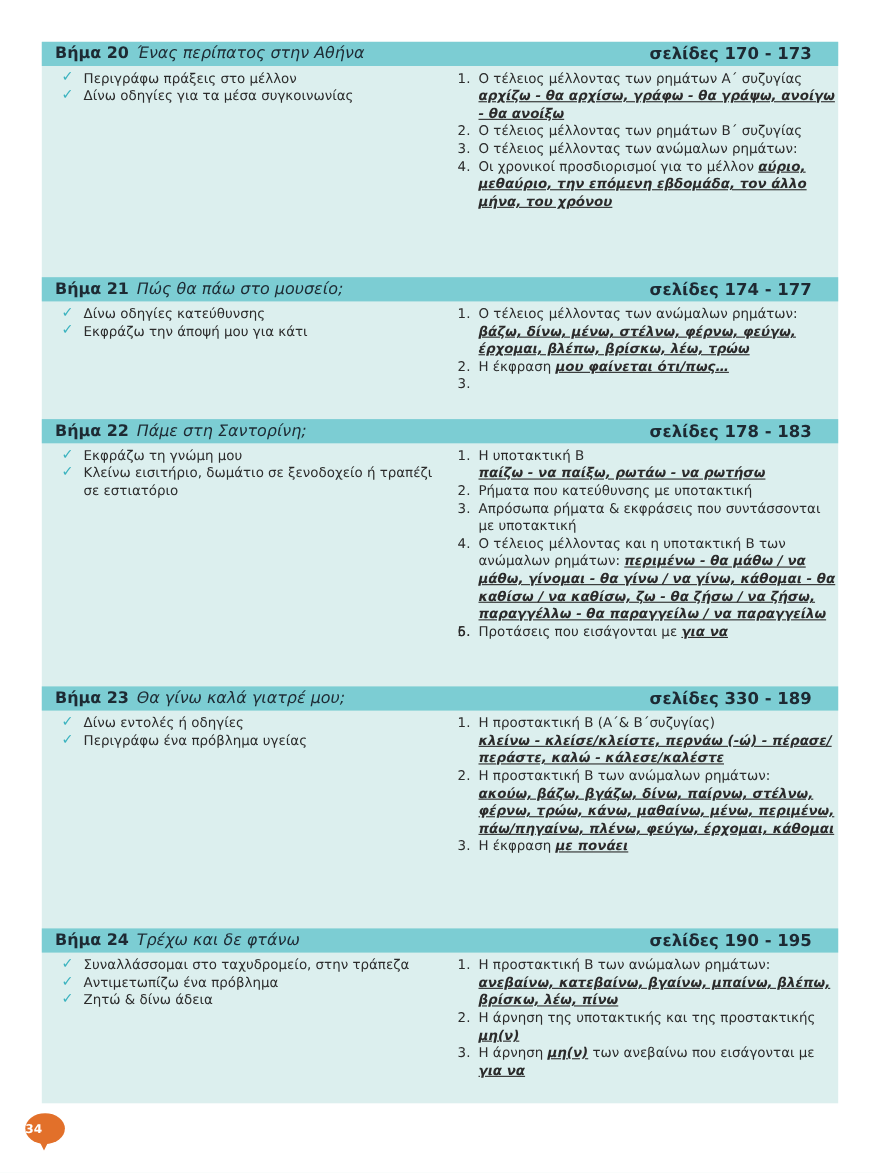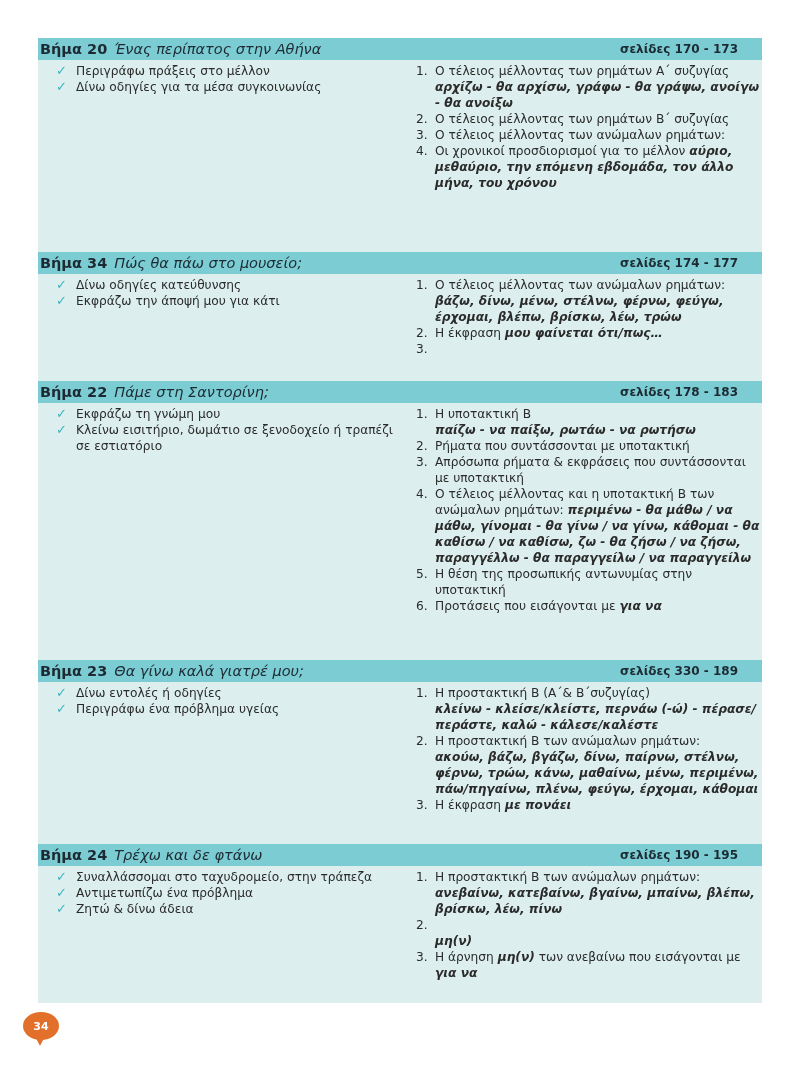--- a/index.html
+++ b/index.html
@@ -2,38 +2,38 @@
 <html><head>
 <meta charset="utf-8">
 <style>
   html, body { margin:0; padding:0; background:#ffffff; }
   body { width:800px; height:1066px; position:relative; overflow:hidden;
          font-family:"DejaVu Sans", "Liberation Sans", sans-serif; color:#2b2b2b; }
   .panel { position:absolute; left:38px; top:38px; width:724px; height:965px;
            background:#dcefee; }
   .section { position:absolute; left:0; width:724px; }
   .hdr { height:22px; background:#7ccdd3; display:flex; align-items:center;
-         justify-content:space-between; padding:0 24px 0 2px; box-sizing:border-box; }
+         justify-content:space-between; padding:0 24px 0 12px; box-sizing:border-box; }
   .hdr-left { font-size:14.5px; color:#1d2a33; white-space:nowrap; }
   .hdr-num { font-weight:bold; }
   .hdr-title { font-style:italic; margin-left:7px; }
-  .hdr-pages { font-size:12px; font-weight:bold; color:#1d2a33; }
+  .hdr-pages { font-size:15px; font-weight:bold; color:#1d2a33; }
   .body { position:relative; }
   .goals { position:absolute; left:18px; top:3px; width:340px; list-style:none;
            margin:0; padding:0; font-size:12.2px; line-height:16px; }
   .goals li { position:relative; padding-left:20px; }
   .check { position:absolute; left:0; top:0; color:#3bb3bf; font-size:13px; }
   .grammar { position:absolute; left:378px; top:3px; width:345px; margin:0; padding:0;
              list-style:none; font-size:12.2px; line-height:16px; }
   .grammar li { position:relative; padding-left:19px; }
   .gnum { position:absolute; left:0; top:0; }
-  .em { font-weight:bold; font-style:italic; }
+  .em { font-weight:bold; font-style:italic;text-decoration:underline; }
   .pagebubble { position:absolute; left:23px; top:1012px; width:36px; height:28px;
                 background:#e2702a; border-radius:50%; color:#fff; font-size:11px;
-                font-weight:bold; display:flex; align-items:center; justify-content:center; }
+                font-weight:bold; display:flex; align-items:center; justify-content:flex-start; }
   .pagebubble::after { content:""; position:absolute; left:13px; bottom:-6px; width:0; height:0;
                 border-left:4px solid transparent; border-right:4px solid transparent;
                 border-top:8px solid #e2702a; }
 </style>
 </head>
 <body>
 
 <div class="panel">
   <div class="section" style="top:0px">
     <div class="hdr">
@@ -49,21 +49,21 @@
           <li><span class="gnum">1.</span><span>Ο τέλειος μέλλοντας των ρημάτων Α΄ συζυγίας </span><br><span class="em">αρχίζω - θα αρχίσω, γράφω - θα γράψω, ανοίγω - θα ανοίξω</span></li>
           <li><span class="gnum">2.</span><span>Ο τέλειος μέλλοντας των ρημάτων Β΄ συζυγίας</span></li>
           <li><span class="gnum">3.</span><span>Ο τέλειος μέλλοντας των ανώμαλων ρημάτων: </span><br></li>
           <li><span class="gnum">4.</span><span>Οι χρονικοί προσδιορισμοί για το μέλλον </span><span class="em">αύριο, μεθαύριο, την επόμενη εβδομάδα, τον άλλο μήνα, του χρόνου</span></li>
         </ol>
       </div>
   </div>
 
   <div class="section" style="top:214px">
     <div class="hdr">
-      <div class="hdr-left"><span class="hdr-num">Βήμα 34</span><span class="hdr-title">Πώς θα πάω στο μουσείο;</span></div>
+      <div class="hdr-left"><span class="hdr-num">Βήμα 21</span><span class="hdr-title">Πώς θα πάω στο μουσείο;</span></div>
       <span class="hdr-pages">σελίδες 174 - 177</span>
     </div>
     <div class="body">
         <ul class="goals">
           <li><span class="check">✓</span><span>Δίνω οδηγίες κατεύθυνσης</span></li>
           <li><span class="check">✓</span><span>Εκφράζω την άποψή μου για κάτι</span></li>
         </ul>
         <ol class="grammar">
           <li><span class="gnum">1.</span><span>Ο τέλειος μέλλοντας των ανώμαλων ρημάτων: </span><br><span class="em">βάζω, δίνω, μένω, στέλνω, φέρνω, φεύγω, έρχομαι, βλέπω, βρίσκω, λέω, τρώω</span></li>
           <li><span class="gnum">2.</span><span>Η έκφραση </span><span class="em">μου φαίνεται ότι/πως…</span></li>
@@ -77,30 +77,30 @@
       <div class="hdr-left"><span class="hdr-num">Βήμα 22</span><span class="hdr-title">Πάμε στη Σαντορίνη;</span></div>
       <span class="hdr-pages">σελίδες 178 - 183</span>
     </div>
     <div class="body">
         <ul class="goals">
           <li><span class="check">✓</span><span>Εκφράζω τη γνώμη μου</span></li>
           <li><span class="check">✓</span><span>Κλείνω εισιτήριο, δωμάτιο σε ξενοδοχείο ή τραπέζι σε εστιατόριο</span></li>
         </ul>
         <ol class="grammar">
           <li><span class="gnum">1.</span><span>Η υποτακτική Β </span><br><span class="em">παίζω - να παίξω, ρωτάω - να ρωτήσω</span></li>
-          <li><span class="gnum">2.</span><span>Ρήματα που συντάσσονται με υποτακτική</span></li>
+          <li><span class="gnum">2.</span><span>Ρήματα που κατεύθυνσης με υποτακτική</span></li>
           <li><span class="gnum">3.</span><span>Απρόσωπα ρήματα &amp; εκφράσεις που συντάσσονται με υποτακτική</span></li>
           <li><span class="gnum">4.</span><span>Ο τέλειος μέλλοντας και η υποτακτική Β των ανώμαλων ρημάτων: </span><span class="em">περιμένω - θα μάθω / να μάθω, γίνομαι - θα γίνω / να γίνω, κάθομαι - θα καθίσω / να καθίσω, ζω - θα ζήσω / να ζήσω, παραγγέλλω - θα παραγγείλω / να παραγγείλω</span></li>
-          <li><span class="gnum">5.</span><span>Η θέση της προσωπικής αντωνυμίας στην υποτακτική</span></li>
+          <li><span class="gnum">5.</span></li>
           <li><span class="gnum">6.</span><span>Προτάσεις που εισάγονται με </span><span class="em">για να</span></li>
         </ol>
       </div>
   </div>
 
-  <div class="section" style="top:622px">
+  <div class="section" style="top:586px">
     <div class="hdr">
       <div class="hdr-left"><span class="hdr-num">Βήμα 23</span><span class="hdr-title">Θα γίνω καλά γιατρέ μου;</span></div>
       <span class="hdr-pages">σελίδες 330 - 189</span>
     </div>
     <div class="body">
         <ul class="goals">
           <li><span class="check">✓</span><span>Δίνω εντολές ή οδηγίες</span></li>
           <li><span class="check">✓</span><span>Περιγράφω ένα πρόβλημα υγείας</span></li>
         </ul>
         <ol class="grammar">
@@ -117,21 +117,21 @@
       <span class="hdr-pages">σελίδες 190 - 195</span>
     </div>
     <div class="body">
         <ul class="goals">
           <li><span class="check">✓</span><span>Συναλλάσσομαι στο ταχυδρομείο, στην τράπεζα</span></li>
           <li><span class="check">✓</span><span>Αντιμετωπίζω ένα πρόβλημα</span></li>
           <li><span class="check">✓</span><span>Ζητώ &amp; δίνω άδεια</span></li>
         </ul>
         <ol class="grammar">
           <li><span class="gnum">1.</span><span>Η προστακτική Β των ανώμαλων ρημάτων: </span><br><span class="em">ανεβαίνω, κατεβαίνω, βγαίνω, μπαίνω, βλέπω, βρίσκω, λέω, πίνω</span></li>
-          <li><span class="gnum">2.</span><br><span class="em">μη(ν)</span></li>
+          <li><span class="gnum">2.</span><span>Η άρνηση της υποτακτικής και της προστακτικής </span><br><span class="em">μη(ν)</span></li>
           <li><span class="gnum">3.</span><span>Η άρνηση </span><span class="em">μη(ν)</span><span> των ανεβαίνω που εισάγονται με </span><span class="em">για να</span></li>
         </ol>
       </div>
   </div>
 </div>
 
 <div class="pagebubble">
     <span>34</span>
   </div>
 

